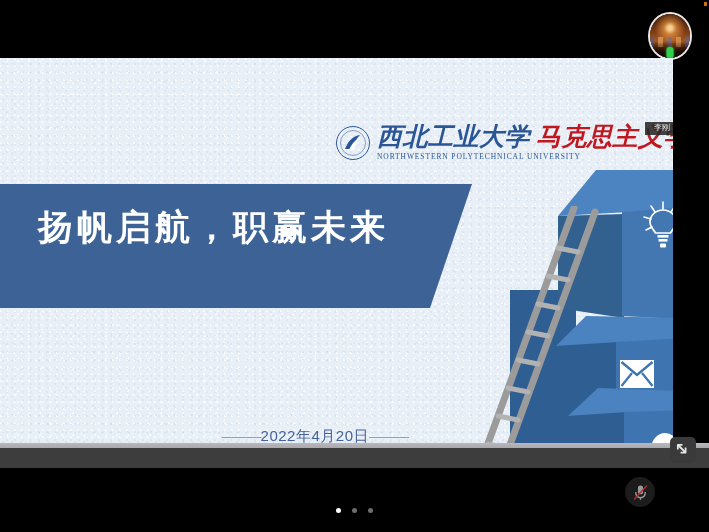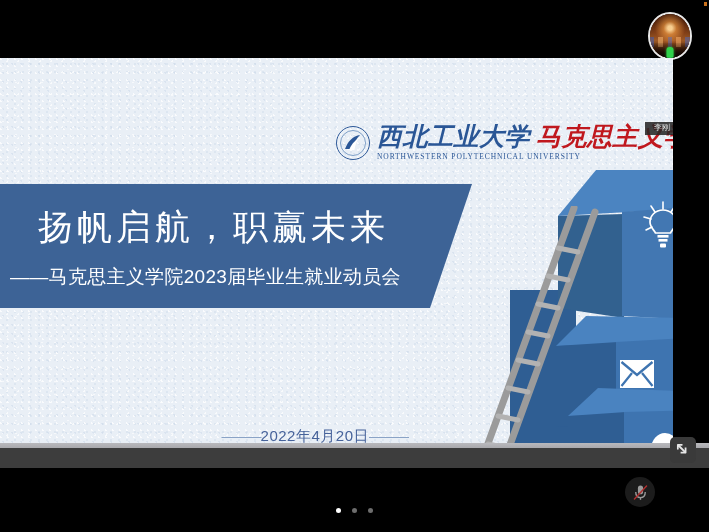--- a/index.html
+++ b/index.html
@@ -116,21 +116,21 @@
   }
 
   
   .banner{
     position:absolute; left:0; top:126px; width:472px; height:124px;
     background:#3d6396;
     clip-path:polygon(0 0, 472px 0, 430px 124px, 0 124px);
   }
   .banner-title{
     position:absolute; left:38px; top:20px;
-    font-size:35px; font-weight:400; color:#ffffff; letter-spacing:4px;
+    font-size:35px; font-weight:700; color:#ffffff; letter-spacing:4px;
     white-space:nowrap;
   }
   .banner-sub{
     position:absolute; left:10px; top:80px;
     font-size:19px; color:#ffffff; letter-spacing:.3px;
     white-space:nowrap;
   }
 
   
   .date-line{
@@ -329,21 +329,20 @@
             <line x1="58" y1="126" x2="78" y2="130"></line>
             <line x1="68" y1="98" x2="88" y2="102"></line>
             <line x1="78" y1="70" x2="98" y2="74"></line>
             <line x1="88" y1="42" x2="108" y2="46"></line>
           </g>
         </svg>
       </div>
 
       <div class="banner">
         <div class="banner-title">扬帆启航，职赢未来</div>
-        <div class="banner-sub">——马克思主义学院2023届毕业生就业动员会</div>
       </div>
 
       <div class="date-line">
         <span class="date-dash">———</span><span>2022年4月20日</span><span class="date-dash">———</span>
       </div>
 
     </div>
   </div>
 
   <div class="slide-shadow"></div>

